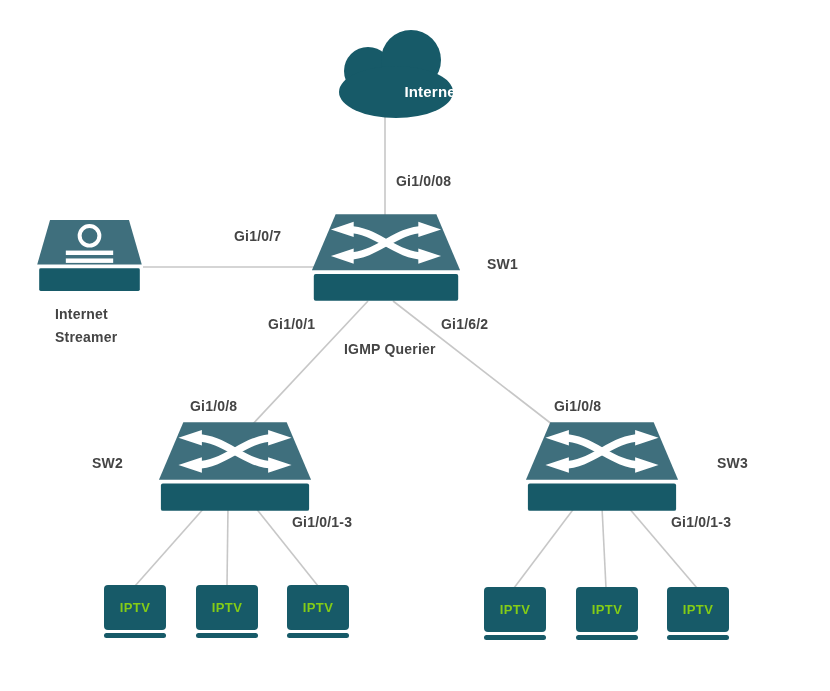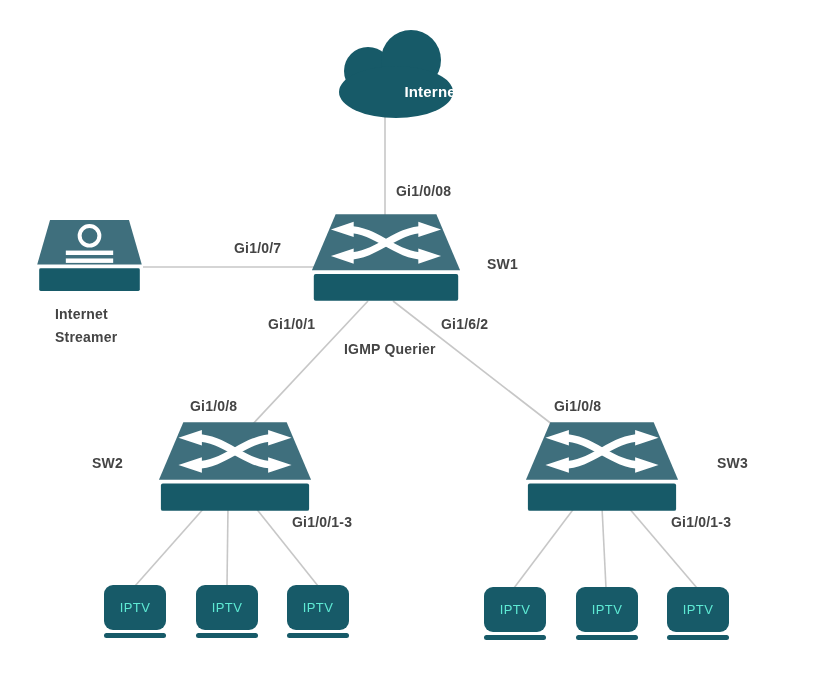--- a/index.html
+++ b/index.html
@@ -36,21 +36,21 @@
   .lbl{
     position:absolute;color:var(--label-text,#444444);
     font-size:14px;font-weight:bold;letter-spacing:.2px;white-space:nowrap;
   }
   .lbl.two-line{line-height:23px;white-space:normal;}
 
   
   .iptv{position:absolute;width:62px;}
   .iptv .screen{
     height:45px;background:var(--node-dark-teal,#175a68);
-    border-radius:9px;color:#5eead4;font-weight:normal;font-size:13px;
+    border-radius:4px;color:#84cc16;font-weight:bold;font-size:13px;
     display:flex;align-items:center;justify-content:center;letter-spacing:.4px;
   }
   .iptv .base{
     height:5px;background:var(--node-dark-teal,#175a68);
     border-radius:3px;margin-top:3px;
   }
 </style>
 </head>
 <body>
 
@@ -146,23 +146,23 @@
   </div>
   <div class="iptv" style="left:576px;top:587px">
     <div class="screen">IPTV</div>
     <div class="base"></div>
   </div>
   <div class="iptv" style="left:667px;top:587px">
     <div class="screen">IPTV</div>
     <div class="base"></div>
   </div>
 
-  <div class="lbl" style="left:396px;top:183px">Gi1/0/08</div>
+  <div class="lbl" style="left:396px;top:173px">Gi1/0/08</div>
   <div class="lbl" style="left:487px;top:256px">SW1</div>
-  <div class="lbl" style="left:234px;top:240px">Gi1/0/7</div>
+  <div class="lbl" style="left:234px;top:228px">Gi1/0/7</div>
 
   <div class="lbl two-line" style="left:55px;top:303px;width:90px">
     <span>Internet</span><br>
     <span>Streamer</span>
   </div>
 
   <div class="lbl" style="left:268px;top:316px">Gi1/0/1</div>
   <div class="lbl" style="left:441px;top:316px">Gi1/6/2</div>
   <div class="lbl" style="left:344px;top:341px">IGMP Querier</div>
 

